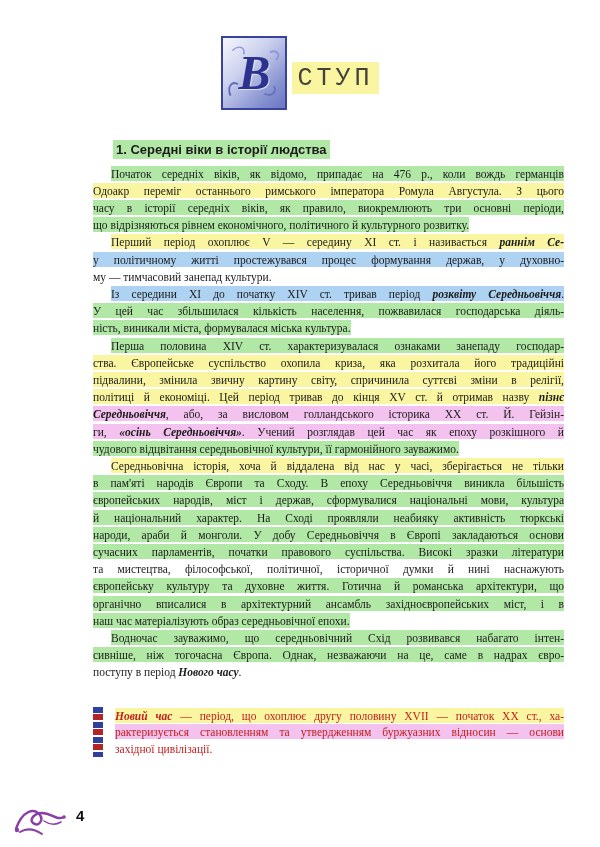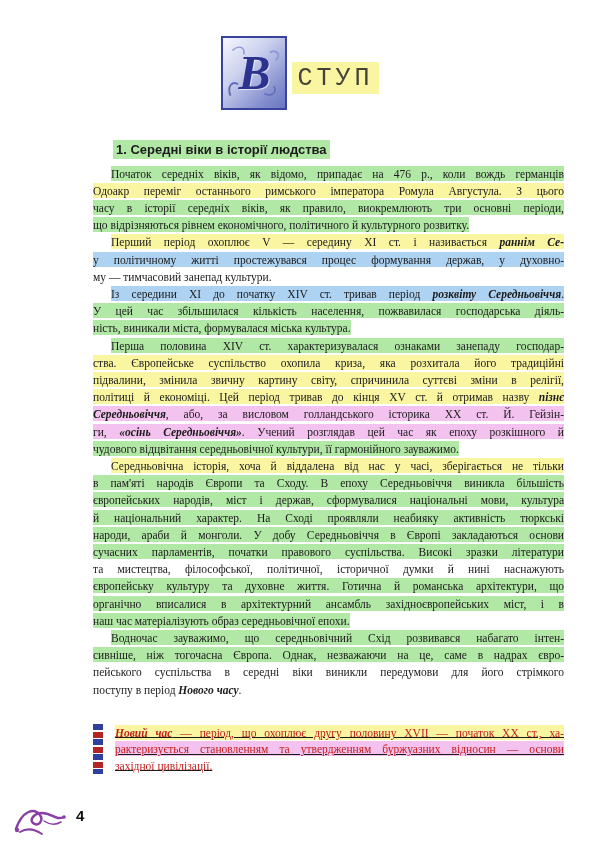--- a/index.html
+++ b/index.html
@@ -83,21 +83,20 @@
       to bottom,
       #2e3f9e 0px, #2e3f9e 6px,
       #ffffff 6px, #ffffff 7.5px,
       #b32424 7.5px, #b32424 13.5px,
       #ffffff 13.5px, #ffffff 15px
     );
   }
   .note-text{
     flex:1;
     padding-left:12px;
-    text-decoration:underline;
   }
   .note-text .line{
     color:var(--note_red);
     line-height:16.6px;
   }
 
   
   .footer{
     position:absolute;left:14px;bottom:8px;
     display:flex;align-items:center;
@@ -152,21 +151,20 @@
         <div class="line"><span class="hl hl-green">європейських народів, міст і держав, сформувалися національні мови, культура</span></div>
         <div class="line"><span class="hl hl-green">й національний характер. На Сході проявляли неабияку активність тюркські</span></div>
         <div class="line"><span class="hl hl-green">народи, араби й монголи. У добу Середньовіччя в Європі закладаються основи</span></div>
         <div class="line"><span class="hl hl-green">сучасних парламентів, початки правового суспільства. Високі зразки літератури</span></div>
         <div class="line"><span class="hl hl-none">та мистецтва, філософської, політичної, історичної думки й нині наснажують</span></div>
         <div class="line"><span class="hl hl-green">європейську культуру та духовне життя. Готична й романська архітектури, що</span></div>
         <div class="line"><span class="hl hl-green">органічно вписалися в архітектурний ансамбль західноєвропейських міст, і в</span></div>
         <div class="line end"><span class="hl hl-green">наш час матеріалізують образ середньовічної епохи.</span></div>
         <div class="line ind"><span class="hl hl-green">Водночас зауважимо, що середньовічний Схід розвивався набагато інтен-</span></div>
         <div class="line"><span class="hl hl-green">сивніше, ніж тогочасна Європа. Однак, незважаючи на це, саме в надрах євро-</span></div>
-        <div class="line"><span class="hl hl-none">пейського суспільства в середні віки виникли передумови для його стрімкого</span></div>
         <div class="line end"><span class="hl hl-none">поступу в період <b><i>Нового часу</i></b>.</span></div>
       </div>
 
     <div class="note">
       <div class="note-strip"></div>
       <div class="note-text" id="note-lines">
           <div class="line"><span class="hl hl-yellow"><b><i>Новий час</i></b> — період, що охоплює другу половину XVII — початок XX ст., ха-</span></div>
           <div class="line"><span class="hl hl-pink">рактеризується становленням та утвердженням буржуазних відносин — основи</span></div>
           <div class="line end"><span class="hl hl-none">західної цивілізації.</span></div>
         </div>

